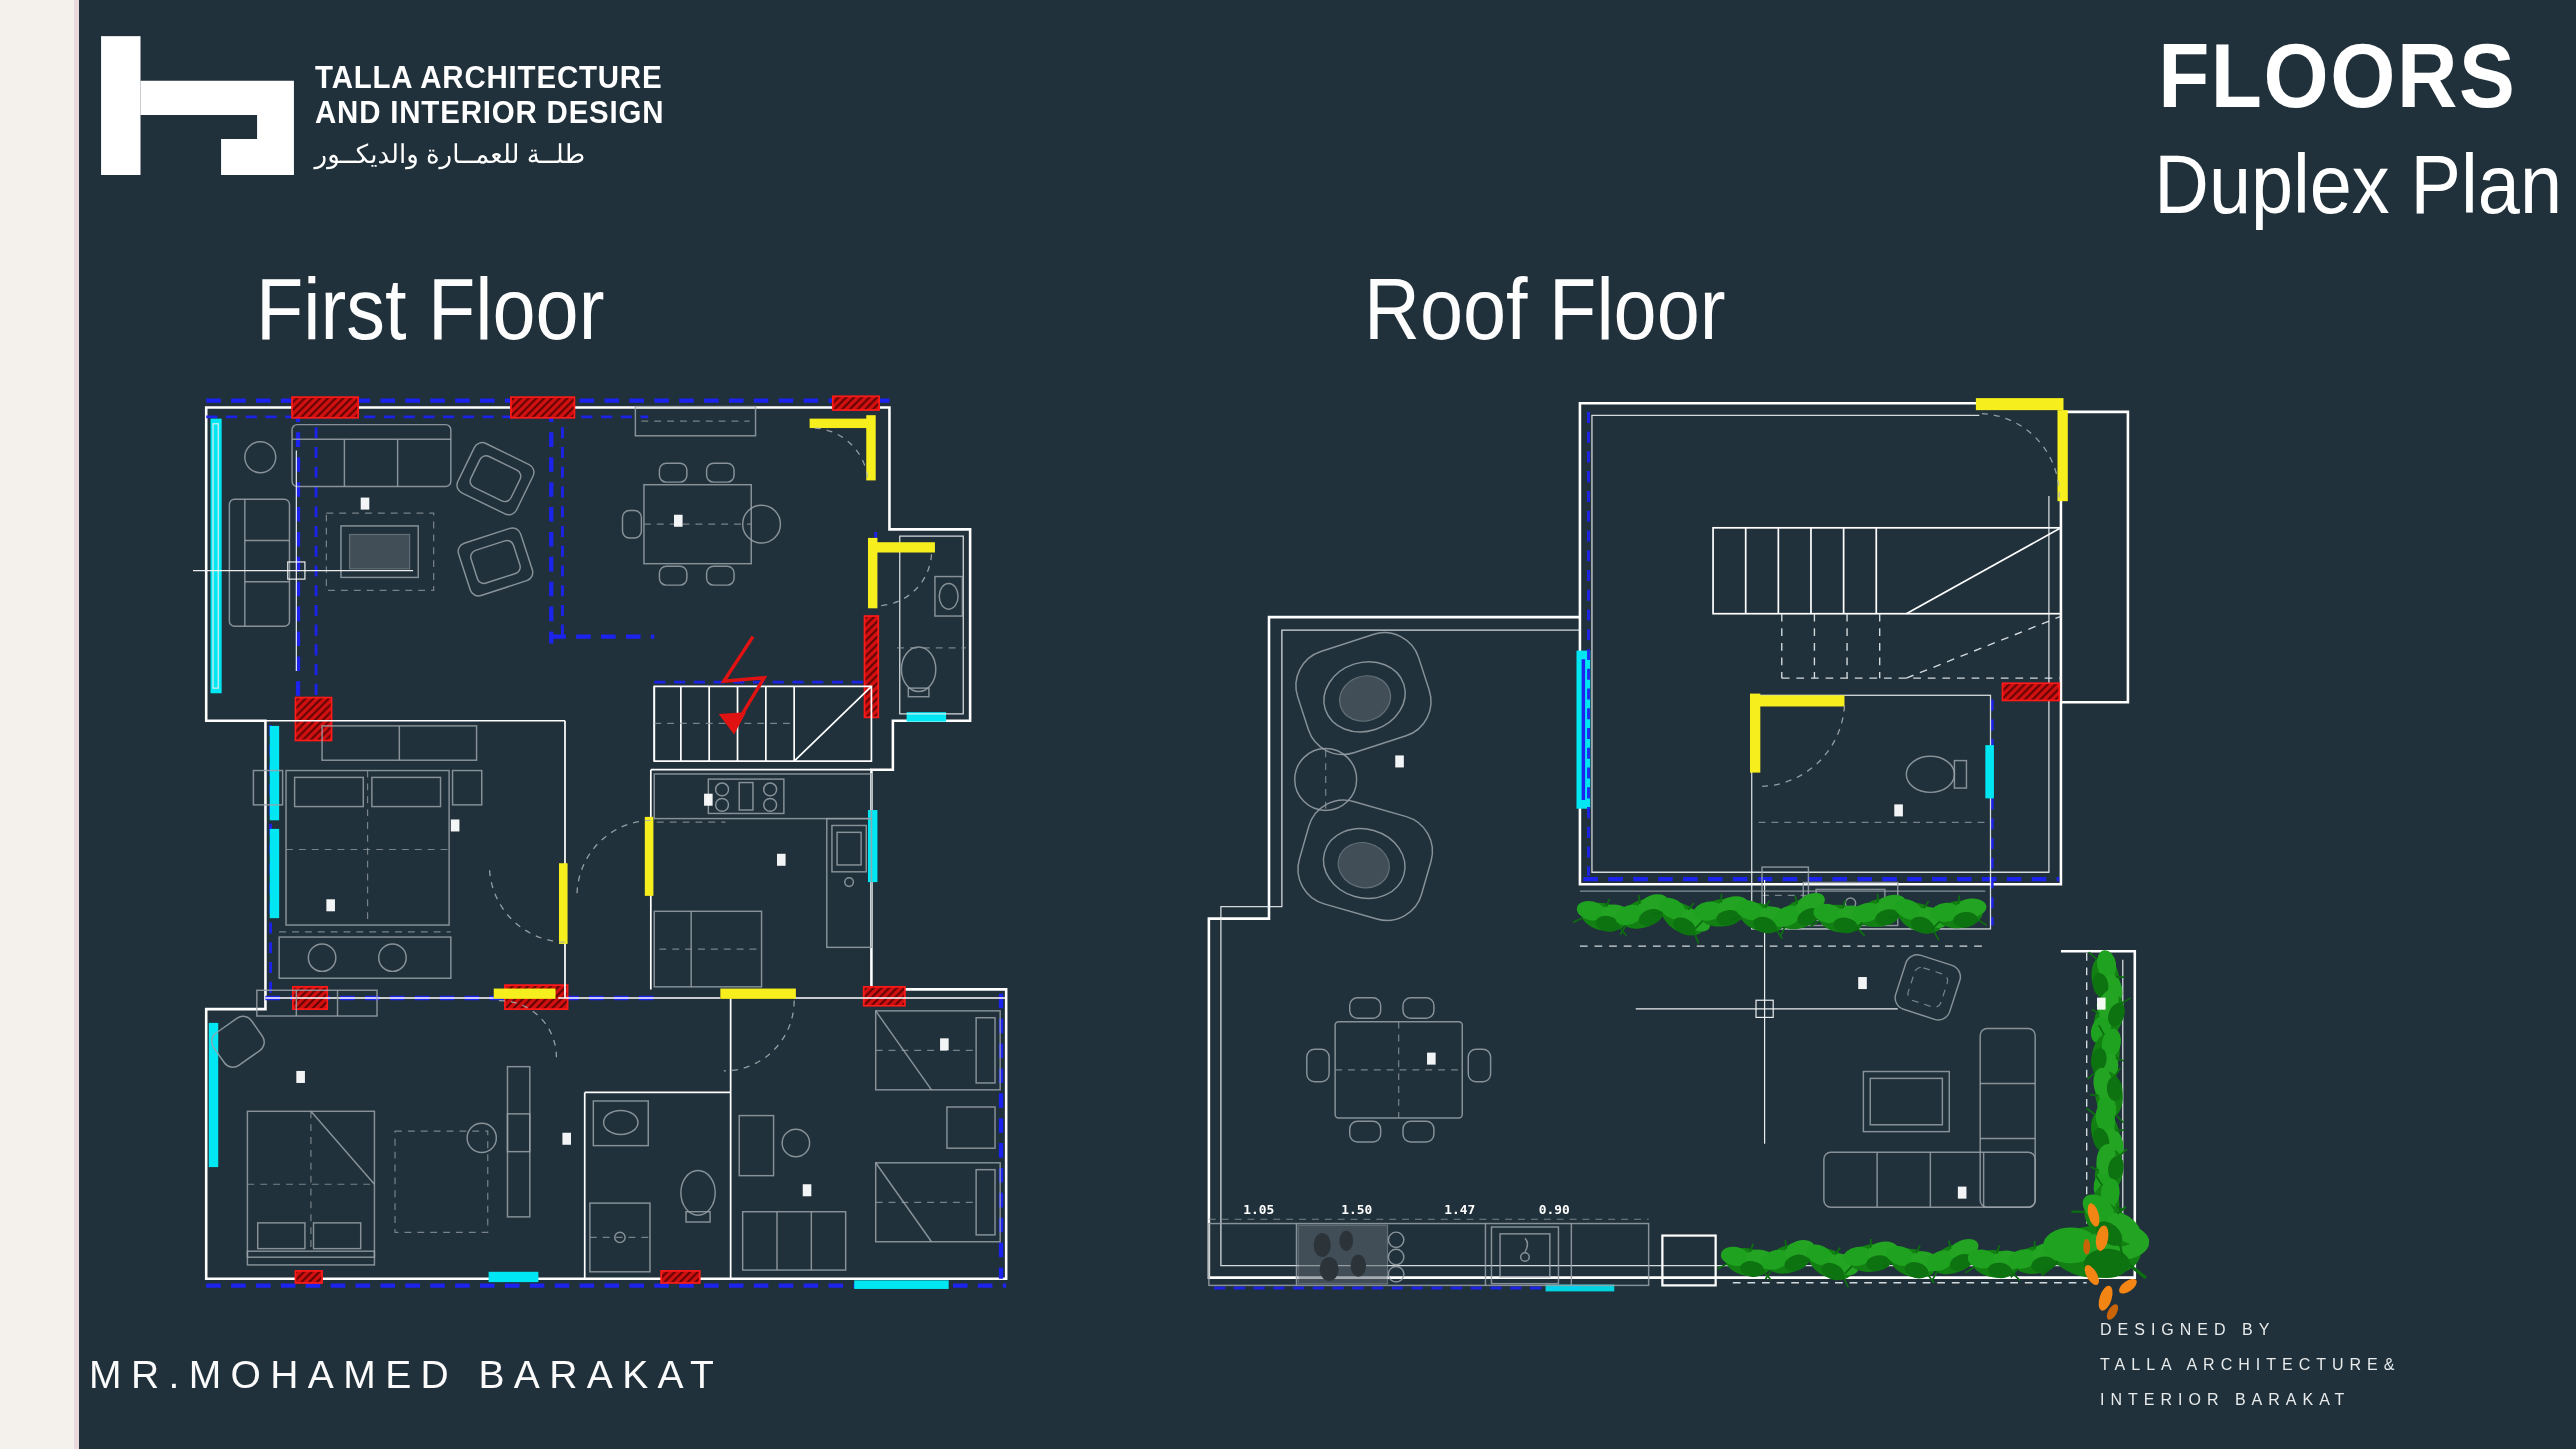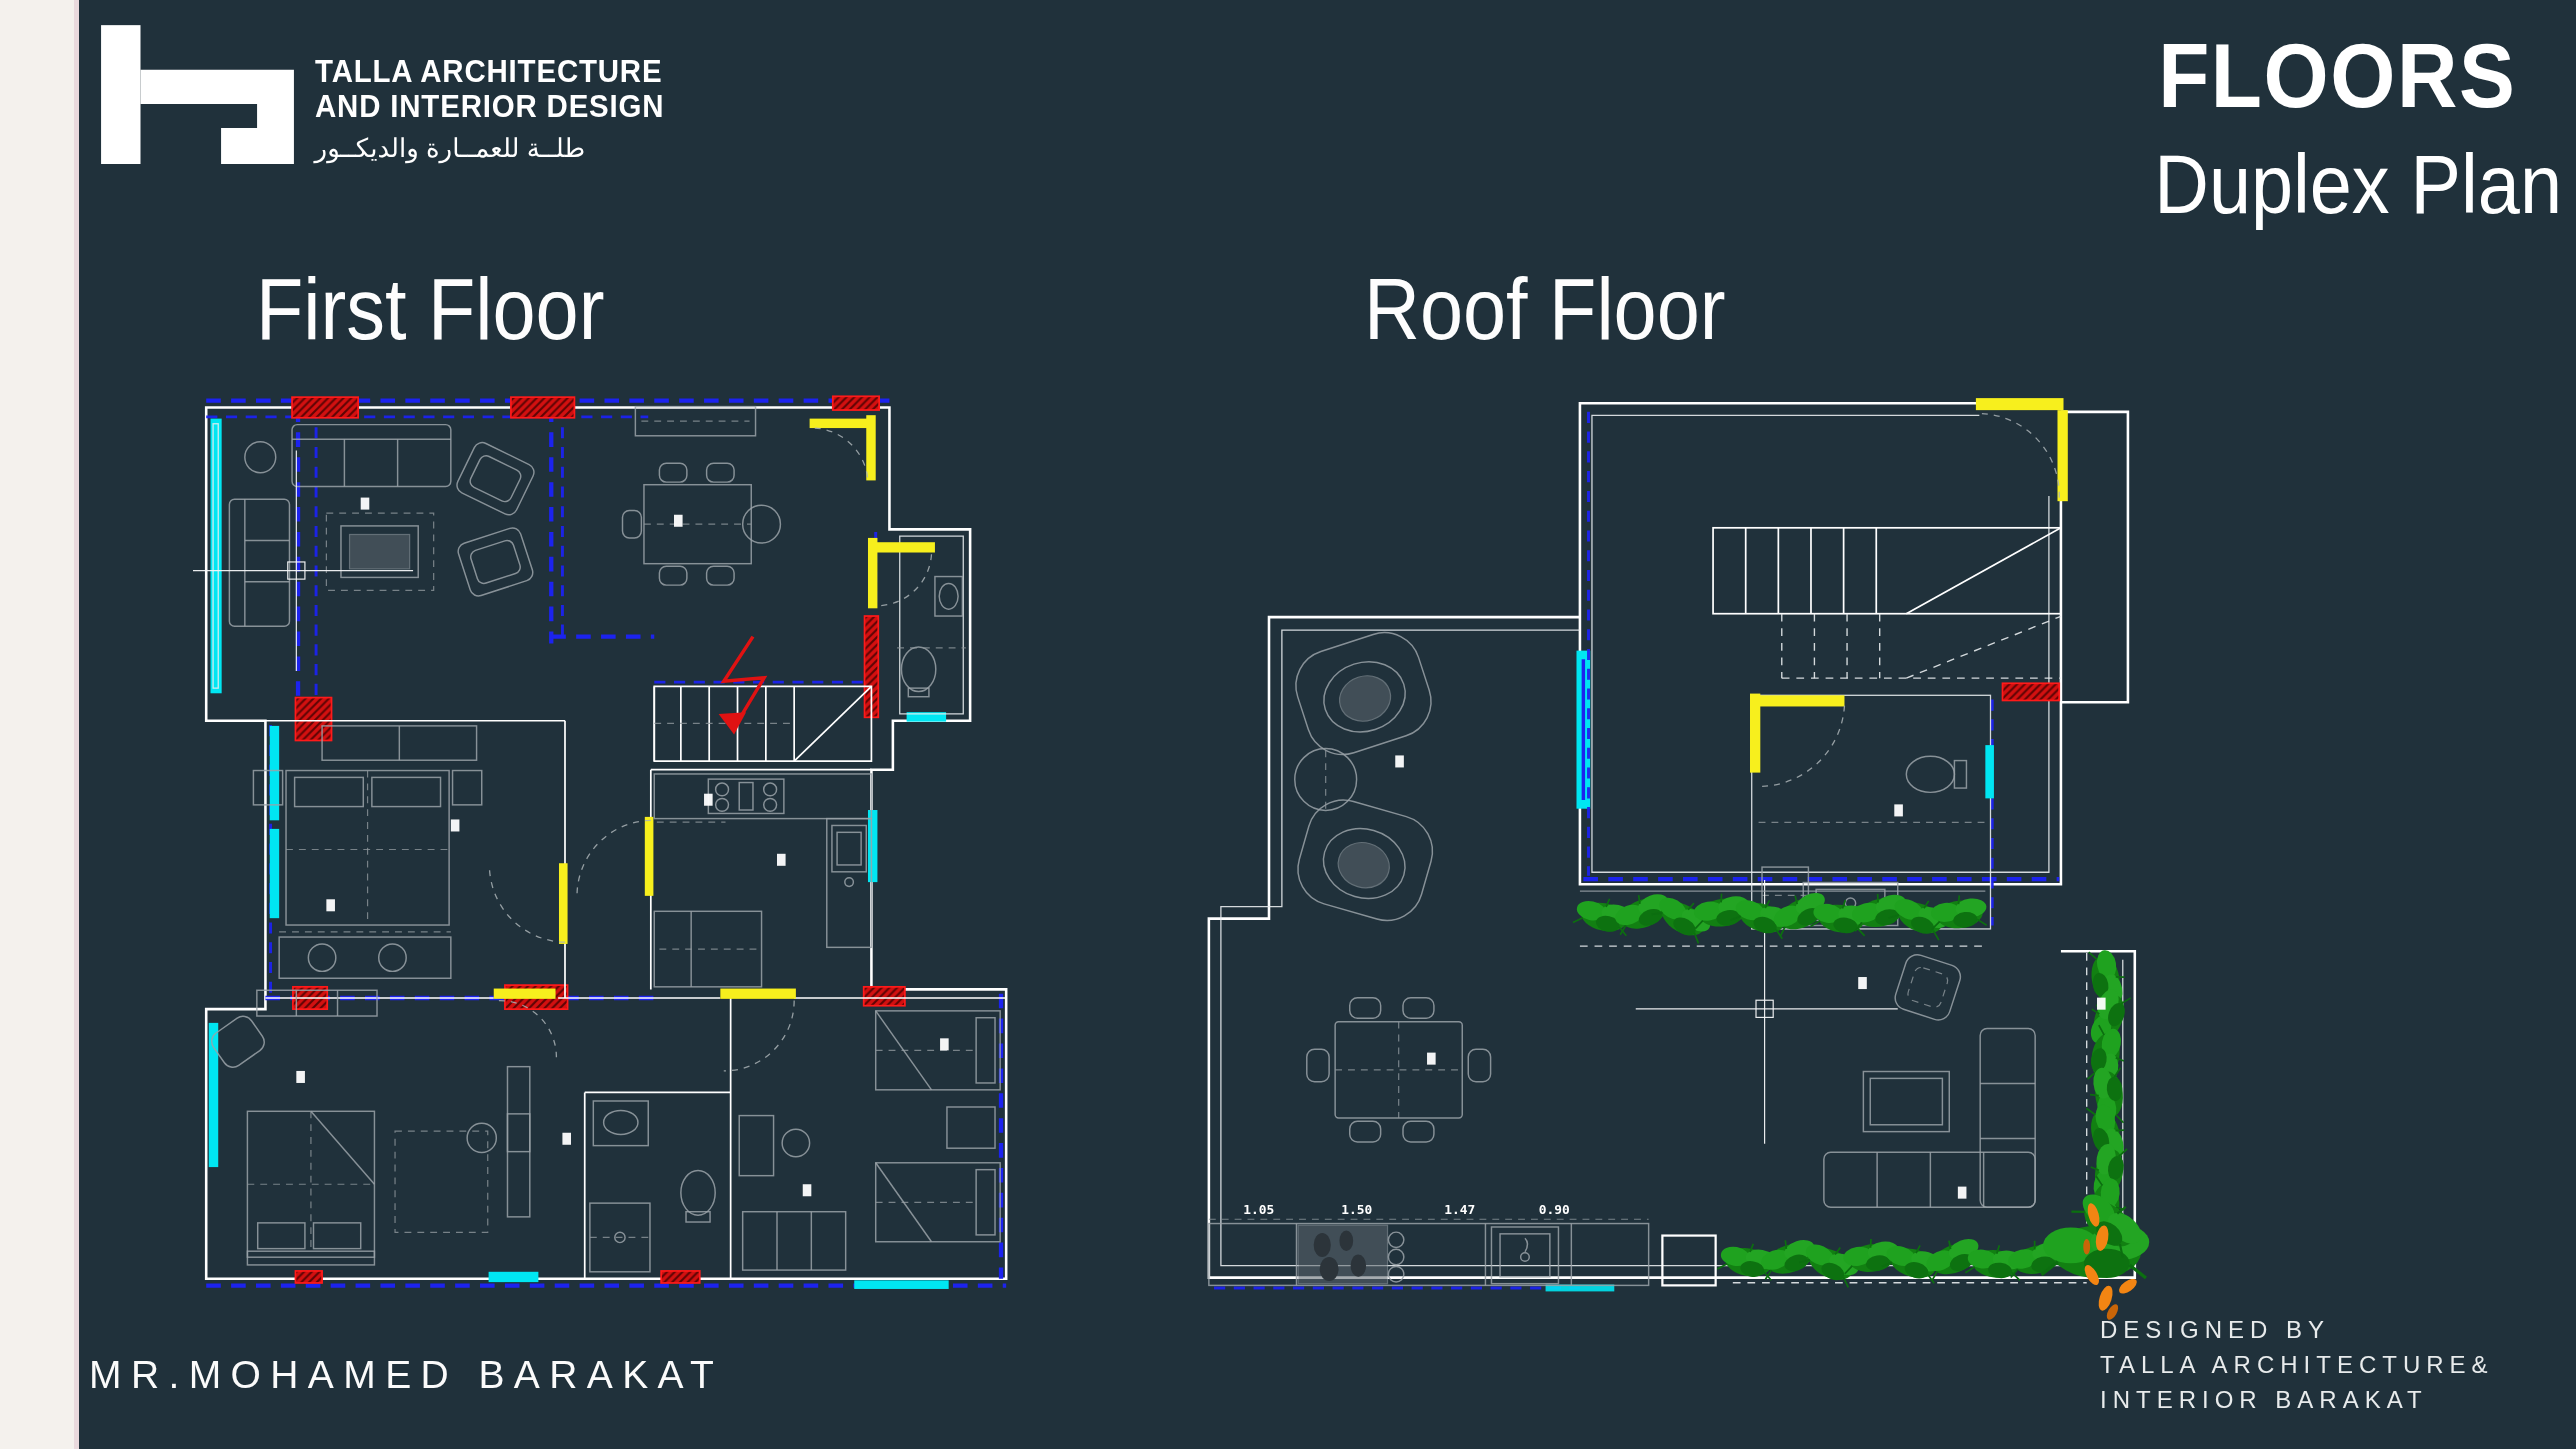--- a/index.html
+++ b/index.html
@@ -1,38 +1,38 @@
 <!DOCTYPE html>
 <html style="font-size:13.7px"><head>
 <meta charset="utf-8">
 <style>
   html,body{margin:0;padding:0;background:#20313b;}
   #stage{position:relative;width:2576px;height:1449px;background:#20313b;overflow:hidden;
          font-family:"Liberation Sans",sans-serif;color:#fff;}
   .edge-strip{position:absolute;left:0;top:0;width:74px;height:1449px;background:#f4f1ed;}
   .edge-line{position:absolute;left:74px;top:0;width:5.2px;height:1449px;background:#e9d9dd;}
   
-  .logo-wrap{position:absolute;left:101px;top:20px;display:flex;align-items:flex-end;}
+  .logo-wrap{position:absolute;left:101px;top:31px;display:flex;align-items:center;}
   .logo-mark{width:193px;height:144px;}
   .logo-text{margin-left:20.6px;padding-top:24px;}
   .logo-line{font-weight:700;font-size:32px;line-height:35px;letter-spacing:0.9px;
              transform:scaleX(.92);transform-origin:left;white-space:nowrap;}
   .logo-arabic{font-size:26px;font-weight:400;margin-top:8.6px;letter-spacing:1.7px;}
   
   .title-floors{position:absolute;right:60px;top:24px;font-size:91px;font-weight:700;
                 letter-spacing:1.7px;transform:scaleX(.92);transform-origin:right;}
   .title-duplex{position:absolute;right:13.7px;top:136px;font-size:84px;font-weight:400;
                 transform:scaleX(.9);transform-origin:right;}
   .plan-label{position:absolute;font-size:88px;font-weight:400;color:#fdfdfd;
               transform:scaleX(.88);transform-origin:left;white-space:nowrap;}
   #label-first{left:256px;top:258px;}
   #label-roof{left:1364px;top:258px;}
   .client{position:absolute;left:89px;top:1353px;font-size:39px;font-weight:400;
           letter-spacing:9.4px;color:#fbfbfb;}
-  .designed{position:absolute;left:2100px;top:1312px;font-size:24px;line-height:35px;
+  .designed{position:absolute;left:2100px;top:1312px;font-size:16px;line-height:35px;
             letter-spacing:6px;color:#e8ebec;font-weight:400;white-space:nowrap;}
   
   .wall{stroke:#ffffff;stroke-width:3;fill:none;}
   .wall2{stroke:#ffffff;stroke-width:2;fill:none;}
   .wallthin{stroke:#e8ecee;stroke-width:1.5;fill:none;opacity:.9;}
   .fur{stroke:#9aa2a8;stroke-width:1.7;fill:none;opacity:.85;}
   .furfill{fill:#5d676e;opacity:.55;stroke:#9aa2a8;stroke-width:1.4;}
   .dash{stroke:#8f979c;stroke-width:1.4;fill:none;stroke-dasharray:8 7;opacity:.8;}
   .wdash{stroke:#e8ecee;stroke-width:1.6;fill:none;stroke-dasharray:9 8;opacity:.9;}
   .arc{stroke:#a9b1b5;stroke-width:1.5;fill:none;stroke-dasharray:7 7;opacity:.85;}

